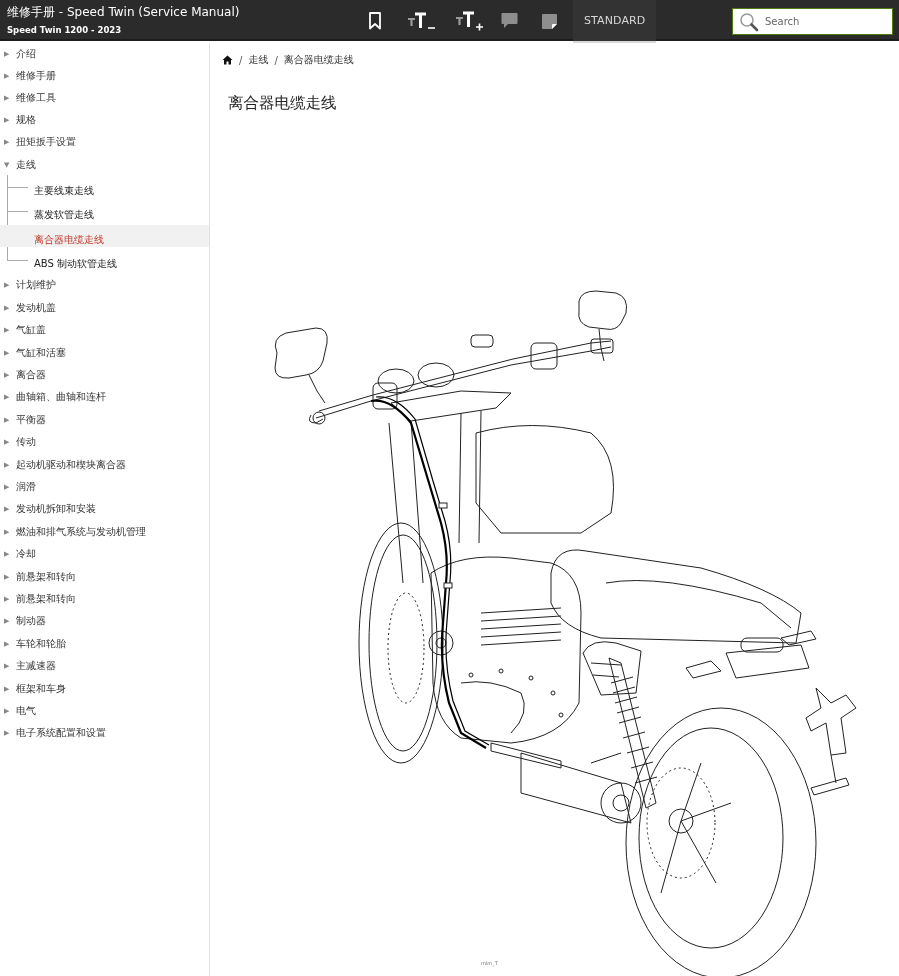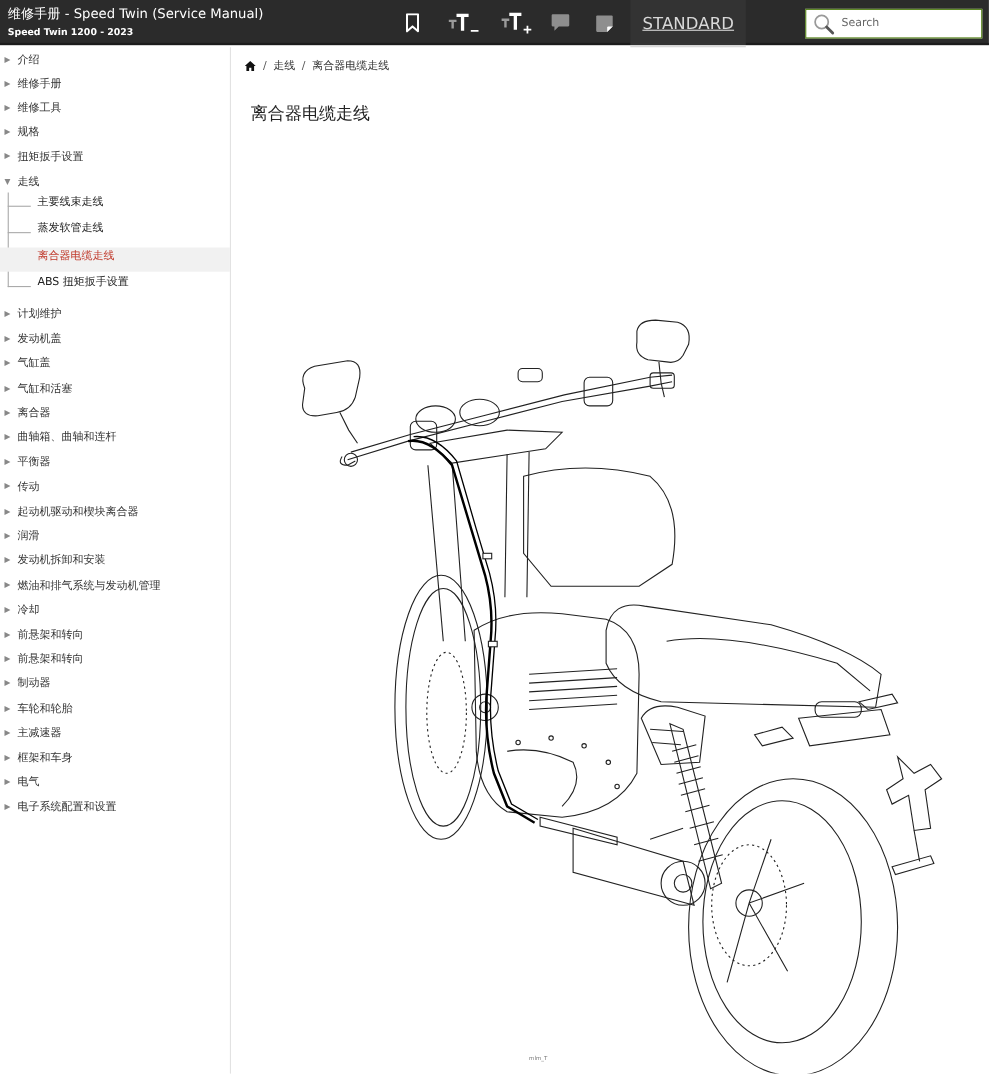--- a/index.html
+++ b/index.html
@@ -2,31 +2,31 @@
 <html><head>
 <meta charset="utf-8">
 <style>
   * { box-sizing: border-box; margin: 0; padding: 0; }
   html, body { width: 899px; height: 976px; overflow: hidden; background: #fff; font-family: "DejaVu Sans", sans-serif; }
   .topbar { position: absolute; left: 0; top: 0; width: 899px; height: 41px; background: #2b2b2b; border-bottom: 2px solid #1c1c1c; }
   .title-main { position: absolute; left: 7px; top: 4px; color: #fff; font-size: 12px; font-family: "DejaVu Sans", sans-serif; white-space: nowrap; }
   .title-sub { position: absolute; left: 7px; top: 25px; color: #fff; font-size: 8.5px; white-space: nowrap; font-weight: bold; }
   .tool { position: absolute; top: 9px; height: 24px; display: flex; align-items: center; justify-content: center; cursor: pointer; }
   .tabs { position: absolute; left: 573px; top: 0; height: 41px; display: flex; }
-  .tab { height: 41px; padding: 17px 11px; display: flex; align-items: center; color: #d8d8d8; font-size: 15px; letter-spacing: 0.1px; cursor: pointer; position: relative; text-decoration: underline; }
+  .tab { height: 41px; padding: 17px 11px; display: flex; align-items: center; color: #d8d8d8; font-size: 11px; letter-spacing: 0.1px; cursor: pointer; position: relative; }
   .tab.active { background: #333; }
   .tab.active::after { content: ""; position: absolute; left: 0; right: 0; bottom: -2px; height: 2px; background: #d9d9d9; }
   .search { position: absolute; left: 732px; top: 8px; width: 161px; height: 27px; background: #fff; border: 1px solid #4d7c0f; display: flex; align-items: center; }
   .search input { border: none; outline: none; font-size: 10px; color: #555; background: transparent; width: 120px; font-family: "DejaVu Sans", sans-serif; }
   .search input::placeholder { color: #666; }
 
   .sidebar { position: absolute; left: 0; top: 43px; width: 210px; height: 933px; background: #fff; border-right: 1px solid #e2e2e2; }
   .nav-item { position: absolute; left: 0; width: 209px; height: 22px; display: flex; align-items: center; font-size: 10px; color: #333; cursor: pointer; }
   .nav-item .arrow { width: 8px; margin-left: 4px; margin-right: 4px; font-size: 7px; color: #888; }
-  .sub-item { position: absolute; left: 0; width: 209px; height: 22px; display: flex; align-items: flex-start; font-size: 10px; color: #222; cursor: pointer; }
+  .sub-item { position: absolute; left: 0; width: 209px; height: 22px; display: flex; align-items: flex-end; font-size: 10px; color: #222; cursor: pointer; }
   .sub-item .label { margin-left: 34px; }
   .sub-item.active { background: #f1f1f1; color: #c0392b; }
   .tree-vline { position: absolute; left: 7px; top: 132px; width: 1px; height: 86px; background: #aaa; }
   .tree-hline { position: absolute; left: 7px; width: 21px; height: 1px; background: #aaa; }
 
   .content { position: absolute; left: 211px; top: 43px; width: 688px; height: 933px; }
   .breadcrumb { position: absolute; left: 11px; top: 10px; display: flex; align-items: center; font-size: 10px; color: #333; }
   .breadcrumb .sep { margin: 0 6px; color: #555; }
   .breadcrumb a { color: #333; text-decoration: none; cursor: pointer; }
   .page-title { position: absolute; left: 17px; top: 50px; font-size: 15.5px; color: #222; font-weight: normal; }
@@ -119,21 +119,21 @@
   <div class="sub-item" style="top:133px;">
       <span class="label">主要线束走线</span>
     </div>
   <div class="sub-item" style="top:157px;">
       <span class="label">蒸发软管走线</span>
     </div>
   <div class="sub-item active" style="top:182px;">
       <span class="label">离合器电缆走线</span>
     </div>
   <div class="sub-item" style="top:206px;">
-      <span class="label">ABS 扭矩扳手设置</span>
+      <span class="label">ABS 制动软管走线</span>
     </div>
 
   <div class="nav-item" style="top:231px;">
       <span class="arrow">▶</span>
       <span>计划维护</span>
     </div>
   <div class="nav-item" style="top:254px;">
       <span class="arrow">▶</span>
       <span>发动机盖</span>
     </div>

